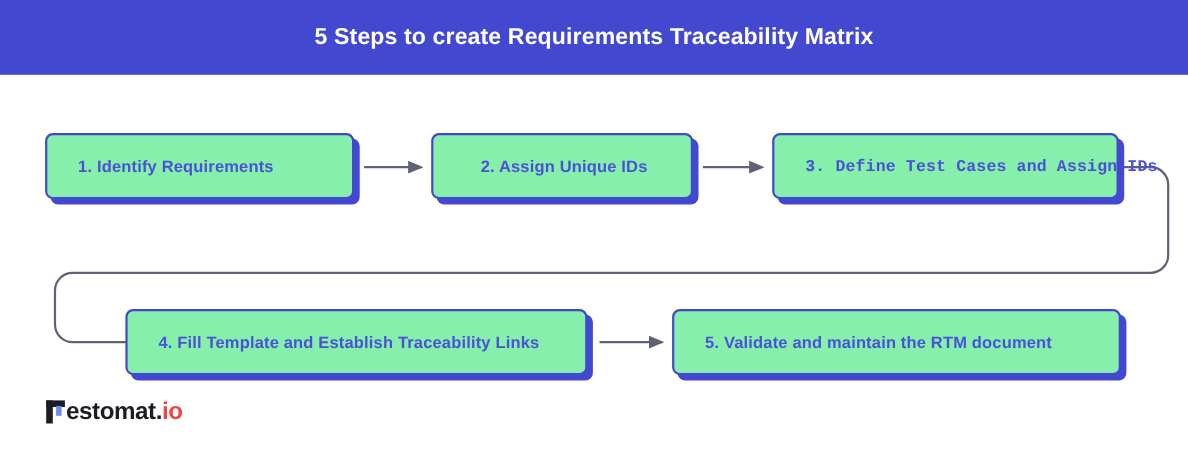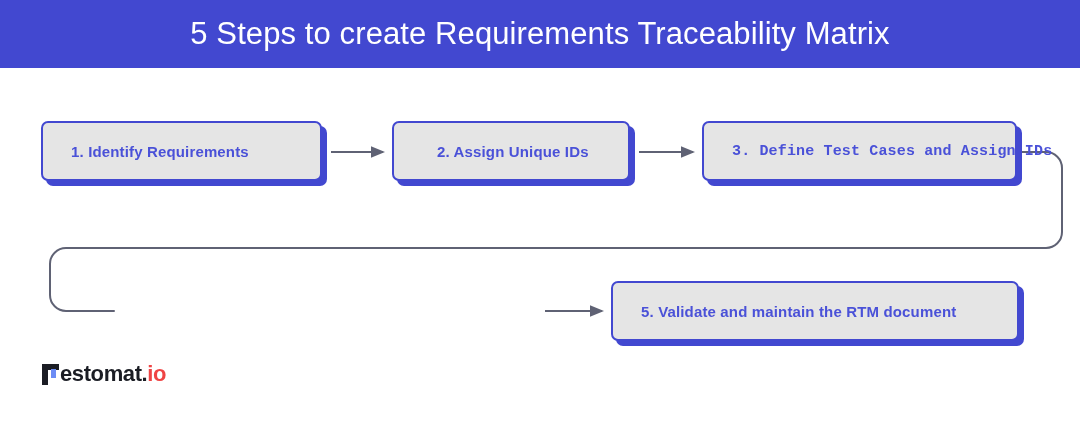--- a/index.html
+++ b/index.html
@@ -31,41 +31,41 @@
   #header-title {
     position: absolute;
     left: 0;
     top: 0;
     width: 1080px;
     height: 68px;
     display: flex;
     align-items: center;
     justify-content: center;
     color: #ffffff;
-    font-size: 31px;
-    font-weight: normal;
+    font-size: 21px;
+    font-weight: bold;
     letter-spacing: 0.1px;
     white-space: nowrap;
   }
 
   
   #connector-layer {
     position: absolute;
     left: 0;
     top: 0;
     width: 1080px;
     height: 424px;
     pointer-events: none;
   }
 
   
   .step-box {
     position: absolute;
     box-sizing: border-box;
-    background: #e5e5e5;
+    background: #86efac;
     border: 2px solid #4248d0;
     border-radius: 7px;
     box-shadow: 5px 5px 0 0 #4248d0;
     display: flex;
     align-items: center;
     z-index: 2;
   }
   .step-label {
     color: #4a51d8;
     font-size: 15px;
@@ -170,20 +170,23 @@
   </div>
 
   <div class="step-box" id="step-box-2">
     <span class="step-label">2. Assign Unique IDs</span>
   </div>
 
   <div class="step-box" id="step-box-3">
     <span class="step-label">3. Define Test Cases and Assign IDs</span>
   </div>
 
+  <div class="step-box" id="step-box-4">
+    <span class="step-label">4. Fill Template and Establish Traceability Links</span>
+  </div>
 
   <div class="step-box" id="step-box-5">
     <span class="step-label">5. Validate and maintain the RTM document</span>
   </div>
 
   <div id="logo">
     <span id="logo-mark">
       <span class="bar-top"></span>
       <span class="bar-dark"></span>
       <span class="accent"></span>

